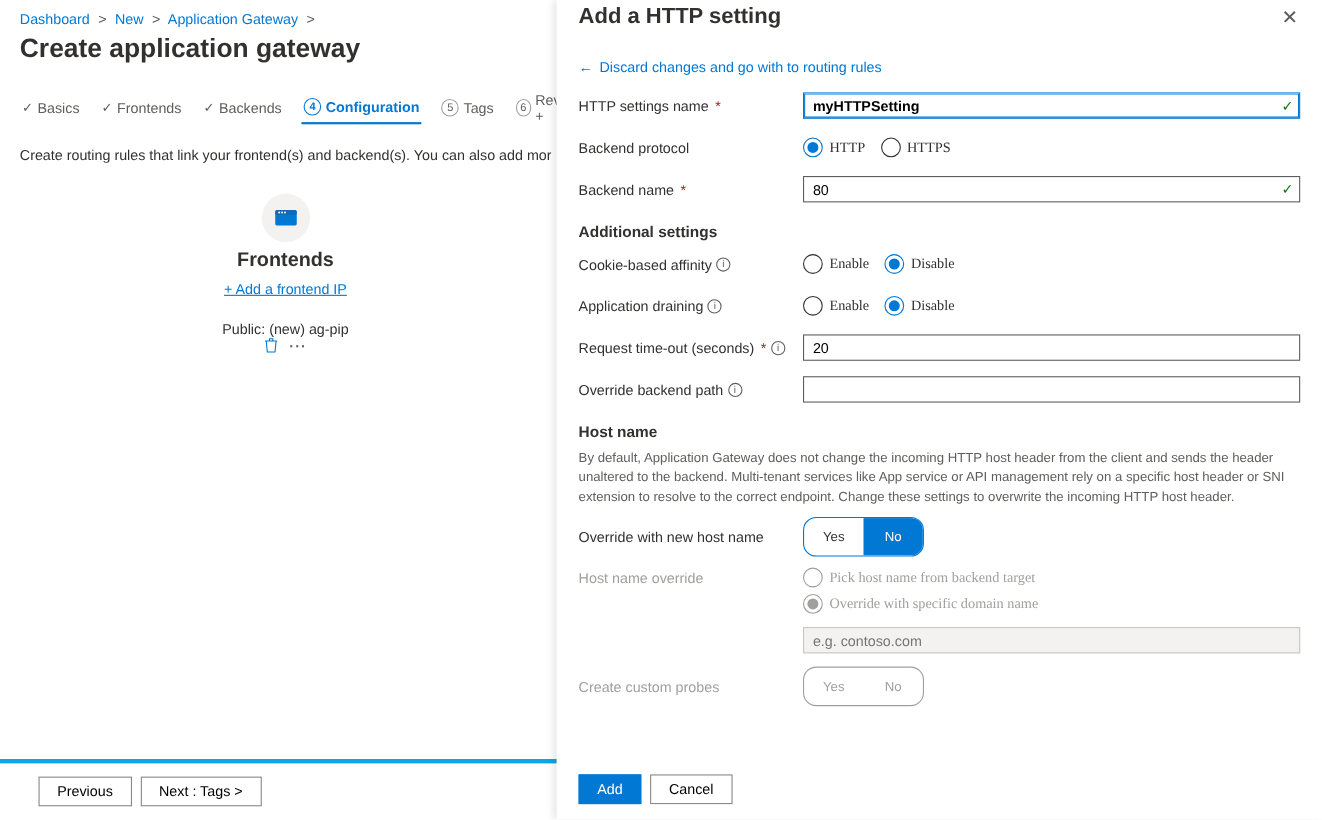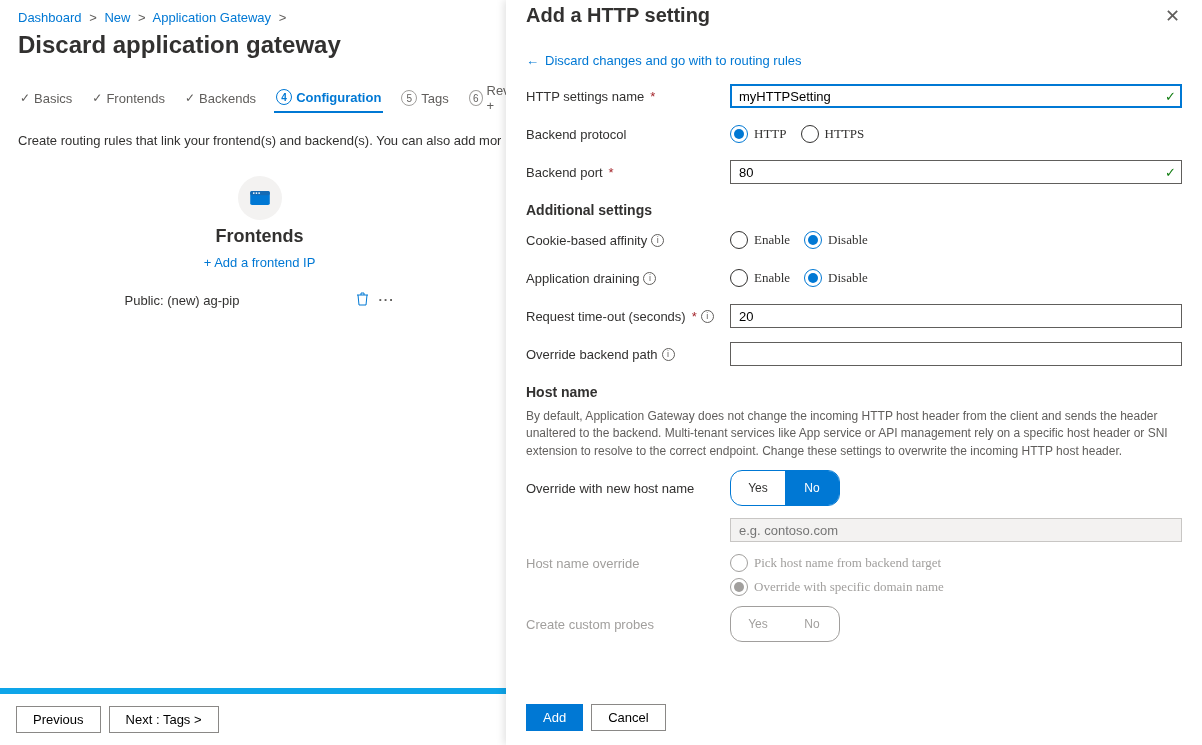--- a/index.html
+++ b/index.html
@@ -80,34 +80,35 @@
   }
   .frontends-icon-wrap {
     display:flex; align-items:center; justify-content:center;
     width: 44px; height: 44px;
     border-radius: 50%;
     background: #f3f2f1;
     margin: 0 auto 6px auto;
   }
   .frontends-icon-wrap svg { width: 22px; height: 16px; }
   .frontends-title { font-size: 18px; font-weight: 600; margin-bottom: 8px;}
-  .add-link { color: #0078d4; font-size: 13px; display:block; margin-bottom: 14px;}
+  .add-link { color: #0078d4; font-size: 13px; display:block; margin-bottom: 14px; text-decoration: underline;}
   .frontend-row {
     display: flex; align-items: center; justify-content: space-between;
     padding: 8px 10px;
     font-size: 13px;
     text-align: left;
+    flex-direction: column;
   }
   .frontend-row .actions { display:flex; gap:10px; color:#605e5c;}
 
   .left-footer {
     position: absolute;
     left: 0; right: 0; bottom: 0;
-    border-top: 6px solid #0ea5e9;
-    padding: 12px 16px;
+    border-top: 4px solid #0ea5e9;
+    padding: 12px 35px;
     display: flex;
     gap: 8px;
   }
   .btn {
     padding: 5px 16px;
     font-size: 13px;
     border: 1px solid #8a8886;
     background: #fff;
     cursor: pointer;
   }
@@ -174,21 +175,21 @@
     font-size: 13px;
     border: 1px solid #605e5c;
     outline: none;
     position: relative;
   }
   .input-wrap { position: relative; width: 100%; }
   .input-valid-mark {
     position: absolute; right: 6px; top: 50%; transform: translateY(-50%);
     color: #107c10; font-size: 13px;
   }
-  .text-input.focused { border-color: #0078d4; box-shadow: 0 0 0 1px #0078d4 inset; }
+  .text-input.focused { border-color: #0078d4; box-shadow: 0 0 0 1px #0078d4 inset; font-weight: bold; }
 
   .radio {
     display: inline-flex; align-items: center; gap: 6px; cursor: pointer;
     font-size: 13px;
     font-family: Liberation Serif, serif;
   }
   .radio .dot {
     width: 18px; height: 18px; border: 1px solid #323130; border-radius: 50%;
     display: inline-flex; align-items: center; justify-content: center;
   }
@@ -246,21 +247,21 @@
 <div class="page-left">
   <div class="breadcrumb">
     <a href="#">Dashboard</a>
     <span class="sep">&gt;</span>
     <a href="#">New</a>
     <span class="sep">&gt;</span>
     <a href="#">Application Gateway</a>
     <span class="sep">&gt;</span>
   </div>
 
-  <h1 class="title">Discard application gateway</h1>
+  <h1 class="title">Create application gateway</h1>
 
   <div class="tabs">
     <div class="tab">
       <span class="check">✓</span>
       <span>Basics</span>
     </div>
     <div class="tab">
       <span class="check">✓</span>
       <span>Frontends</span>
     </div>
@@ -352,21 +353,21 @@
           </label>
         <label class="radio">
             <span class="dot"></span>
             <span>HTTPS</span>
           </label>
       </div>
     </div>
 
     <div class="row">
       <div class="label">
-          <span>Backend port</span>
+          <span>Backend name</span>
           <span class="req">*</span>
         </div>
       <div class="controls">
         <div class="input-wrap">
           <input class="text-input" value="80" style="">
           <span class="input-valid-mark">✓</span>
         </div>
       </div>
     </div>
 
@@ -436,27 +437,20 @@
 
     <div class="row">
       <div class="label">
           <span>Override with new host name</span>
         </div>
       <div class="controls">
         <div class="pill-toggle">
           <span>Yes</span>
           <span class="active">No</span>
         </div>
-      </div>
-    </div>
-
-    <div class="row disabled">
-      <div class="label"></div>
-      <div class="controls">
-        <input class="disabled-input" disabled="" placeholder="e.g. contoso.com" style="">
       </div>
     </div>
 
     <div class="row disabled" style="align-items:flex-start">
       <div class="label" style="padding-top:2px">
           <span>Host name override</span>
         </div>
       <div class="controls">
         <div class="radio-stack">
           <label class="radio disabled">
@@ -464,20 +458,27 @@
               <span>Pick host name from backend target</span>
             </label>
           <label class="radio disabled selected">
               <span class="dot"></span>
               <span>Override with specific domain name</span>
             </label>
         </div>
       </div>
     </div>
 
+    <div class="row disabled">
+      <div class="label"></div>
+      <div class="controls">
+        <input class="disabled-input" disabled="" placeholder="e.g. contoso.com" style="">
+      </div>
+    </div>
+
     <div class="row disabled" style="margin-top:0">
       <div class="label">
           <span>Create custom probes</span>
         </div>
       <div class="controls">
         <div class="pill-toggle disabled">
           <span>Yes</span>
           <span>No</span>
         </div>
       </div>

